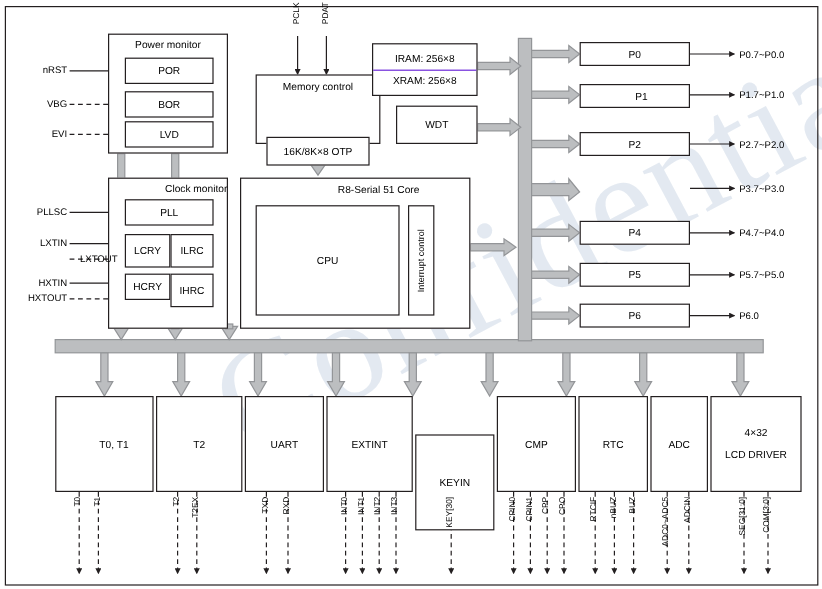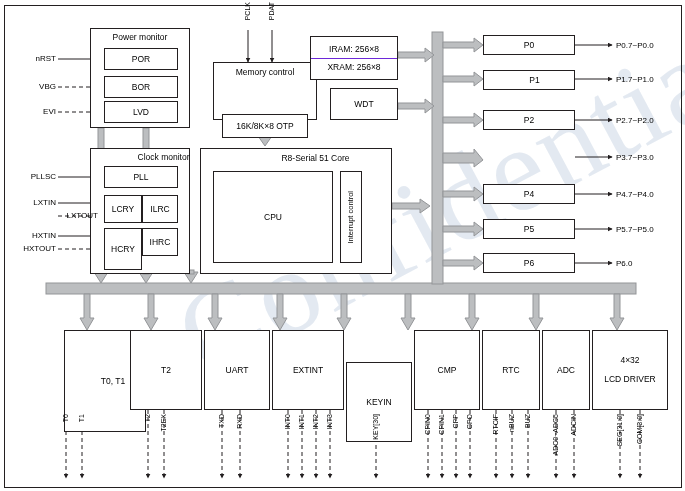--- a/index.html
+++ b/index.html
@@ -137,21 +137,21 @@
   <div class="box" style="left:104px;top:48px;width:74px;height:22px;">POR</div>
   <div class="box" style="left:104px;top:76px;width:74px;height:22px;">BOR</div>
   <div class="box" style="left:104px;top:101px;width:74px;height:22px;">LVD</div>
 
   <div class="box outer" style="left:90px;top:148px;width:100px;height:126px;"></div>
   <div class="label-top" style="left:90px;top:152px;width:100px;padding-left:47px;">Clock monitor</div>
 
   <div class="box" style="left:104px;top:166px;width:74px;height:22px;">PLL</div>
   <div class="box" style="left:104px;top:195px;width:38px;height:28px;">LCRY</div>
   <div class="box" style="left:142px;top:195px;width:36px;height:28px;">ILRC</div>
-  <div class="box" style="left:104px;top:228px;width:38px;height:42px;">HCRY</div>
+  <div class="box" style="left:104px;top:228px;width:38px;height:22px;">HCRY</div>
   <div class="box" style="left:142px;top:228px;width:36px;height:28px;">IHRC</div>
 
   <div class="box outer" style="left:213px;top:62px;width:104px;height:58px;"></div>
   <div class="label-top" style="left:213px;top:67px;width:104px;">Memory control</div>
   <div class="box" style="left:222px;top:86px;width:86px;height:24px;margin-top:28px;">16K/8K×8 OTP</div>
 
   <div class="box outer" style="left:200px;top:148px;width:192px;height:126px;"></div>
   <div class="label-top" style="left:200px;top:153px;width:231px;">R8-Serial 51 Core</div>
   <div class="box" style="left:213px;top:171px;width:120px;height:92px;">CPU</div>
   <div class="box" style="left:340px;top:171px;width:22px;height:92px;">
@@ -164,21 +164,21 @@
   </div>
   <div class="box" style="left:330px;top:88px;width:68px;height:32px;">WDT</div>
 
   <div class="box" style="left:483px;top:35px;width:92px;height:20px;">P0</div>
   <div class="box" style="left:483px;top:70px;width:92px;height:20px;padding-left:11px;">P1</div>
   <div class="box" style="left:483px;top:110px;width:92px;height:20px;">P2</div>
   <div class="box" style="left:483px;top:184px;width:92px;height:20px;">P4</div>
   <div class="box" style="left:483px;top:219px;width:92px;height:20px;">P5</div>
   <div class="box" style="left:483px;top:253px;width:92px;height:20px;">P6</div>
 
-  <div class="box" style="left:64px;top:330px;width:82px;height:102px;padding-left:16px;">T0, T1</div>
+  <div class="box" style="left:46px;top:330px;width:82px;height:80px;padding-left:16px;">T0, T1</div>
   <div class="box" style="left:130px;top:330px;width:72px;height:80px;">T2</div>
   <div class="box" style="left:204px;top:330px;width:66px;height:80px;">UART</div>
   <div class="box" style="left:272px;top:330px;width:72px;height:80px;">EXTINT</div>
   <div class="box" style="left:346px;top:330px;width:66px;height:80px;margin-top:32px;">KEYIN</div>
   <div class="box" style="left:414px;top:330px;width:66px;height:80px;">CMP</div>
   <div class="box" style="left:482px;top:330px;width:58px;height:80px;">RTC</div>
   <div class="box" style="left:542px;top:330px;width:48px;height:80px;">ADC</div>
   <div class="box" style="left:592px;top:330px;width:76px;height:80px;flex-direction:column;">
     <div style="margin-bottom:8px;">4×32</div>
     <div>LCD DRIVER</div>

